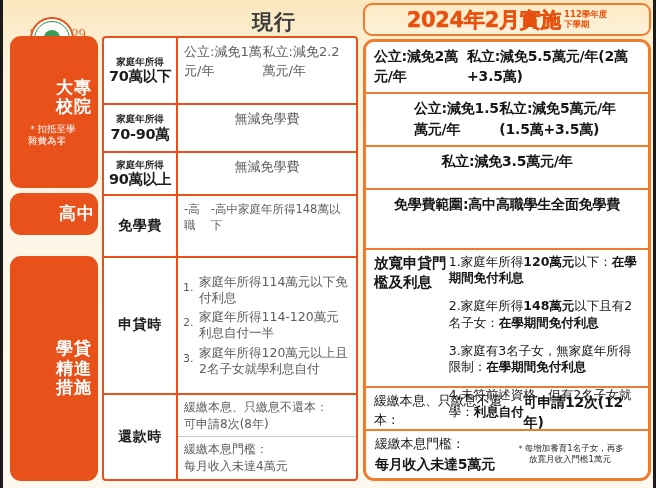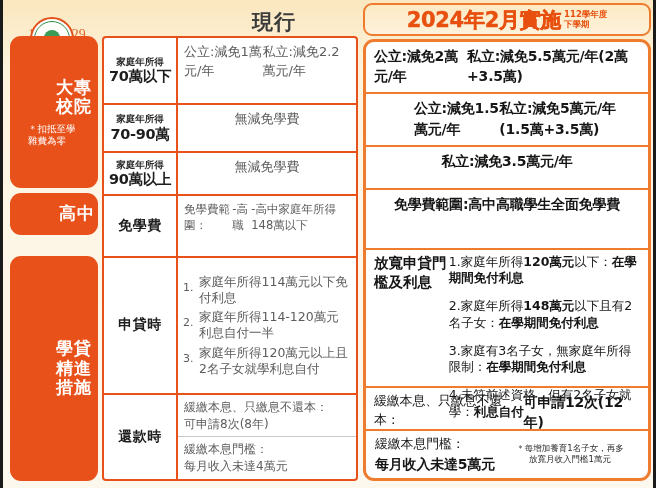--- a/index.html
+++ b/index.html
@@ -221,21 +221,20 @@
       <div class="val">
         <div>無減免學費</div>
       </div>
     </div>
 
     <div class="mrow" style="height:63px;">
       <div class="lab">
         <div class="only">免學費</div>
       </div>
       <div class="val small">
-        <div>免學費範圍：</div>
         <div>-高職</div>
         <div>-高中家庭年所得148萬以下</div>
       </div>
     </div>
 
     <div class="mrow" style="height:138px;">
       <div class="lab">
         <div class="only">申貸時</div>
       </div>
       <div class="val" style="padding:4px 5px;">

